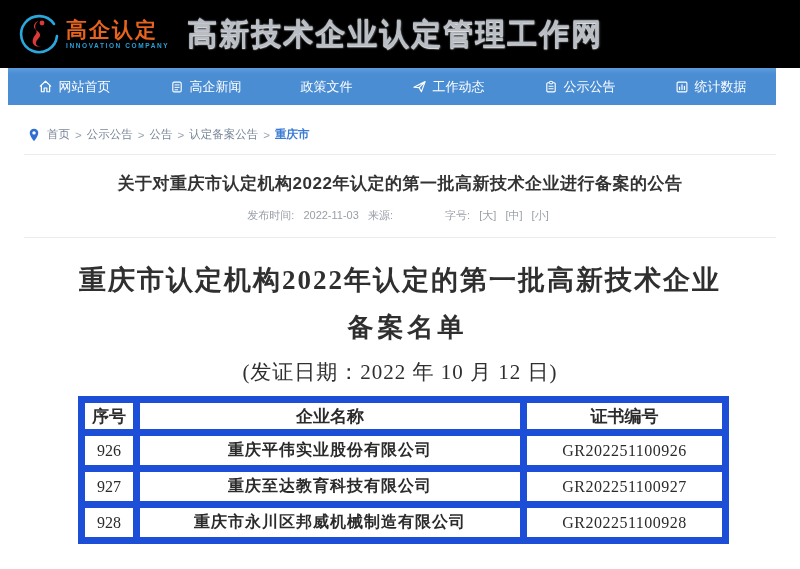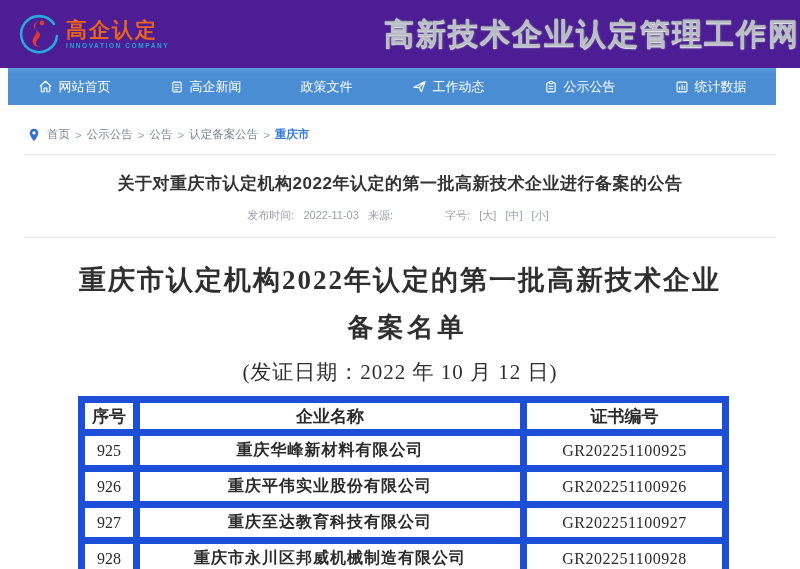--- a/index.html
+++ b/index.html
@@ -1,20 +1,20 @@
 <!DOCTYPE html>
 <html><head>
 <meta charset="utf-8">
 <style>
   * { margin:0; padding:0; box-sizing:border-box; }
   html,body { width:800px; height:569px; overflow:hidden; background:#ffffff;
               font-family:"Liberation Sans", sans-serif; }
 
   
-  .site-header { height:68px; display:flex; align-items:center; padding-left:16px; background:#4c1d95;justify-content:space-between; }
+  .site-header { height:68px; display:flex; align-items:center; padding-left:16px; background:#000000; }
   .logo-wrap { display:flex; align-items:center; cursor:pointer; }
   .logo-mark { width:44px; height:44px; margin-right:6px; }
   .logo-text-col { display:flex; flex-direction:column; line-height:1; }
   .logo-cn { font-size:21px; font-weight:bold; color:#e8641e; letter-spacing:2px; }
   .logo-en { font-size:6.5px; color:#2a9fd8; letter-spacing:1.6px; margin-top:3px; font-weight:bold; }
   .site-title { margin-left:18px; font-size:30px; font-weight:bold; letter-spacing:2px;
                 color:#b9bdc4;
                 text-shadow:0 1px 1px rgba(255,255,255,.9), 0 -1px 1px rgba(110,115,124,.45), 1px 1px 2px rgba(140,145,152,.5); }
 
   
@@ -167,25 +167,20 @@
       </colgroup>
     <thead>
       <tr>
         <th>序号</th>
         <th>企业名称</th>
         <th>证书编号</th>
       </tr>
     </thead>
     <tbody>
       <tr>
-        <td>925</td>
-        <td class="company">重庆华峰新材料有限公司</td>
-        <td class="certno">GR202251100925</td>
-      </tr>
-      <tr>
         <td>926</td>
         <td class="company">重庆平伟实业股份有限公司</td>
         <td class="certno">GR202251100926</td>
       </tr>
       <tr>
         <td>927</td>
         <td class="company">重庆至达教育科技有限公司</td>
         <td class="certno">GR202251100927</td>
       </tr>
       <tr>

